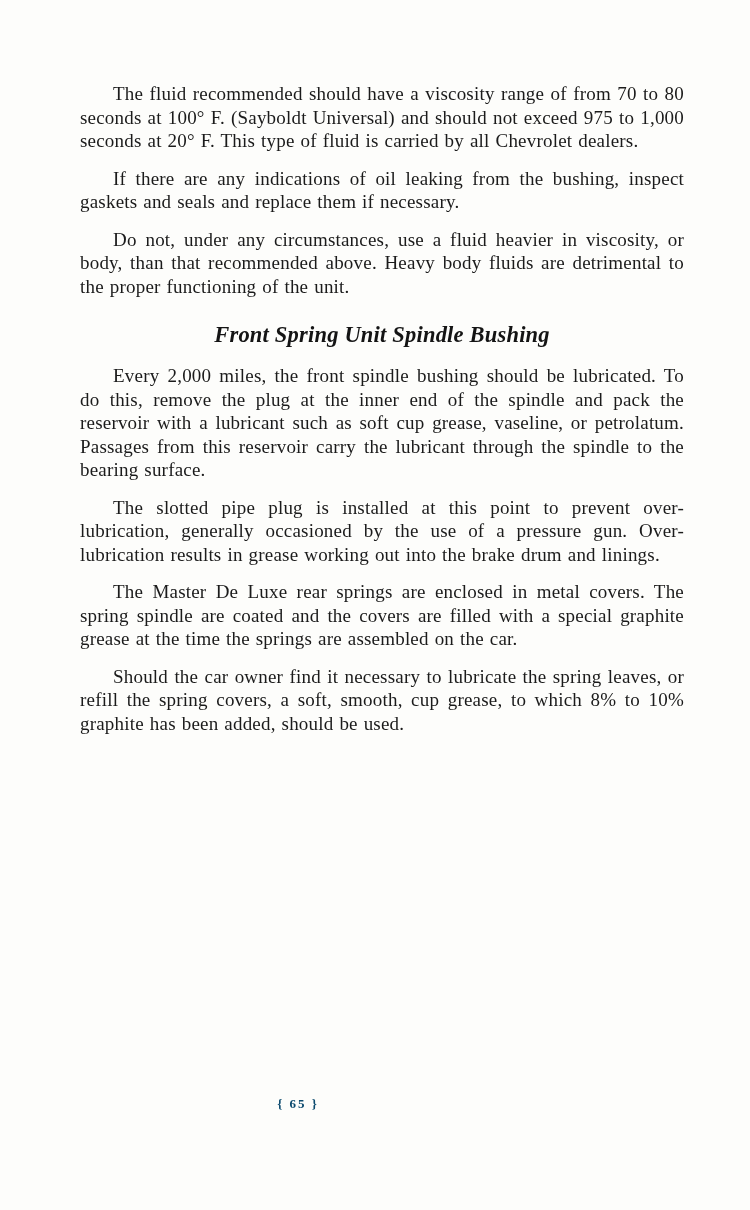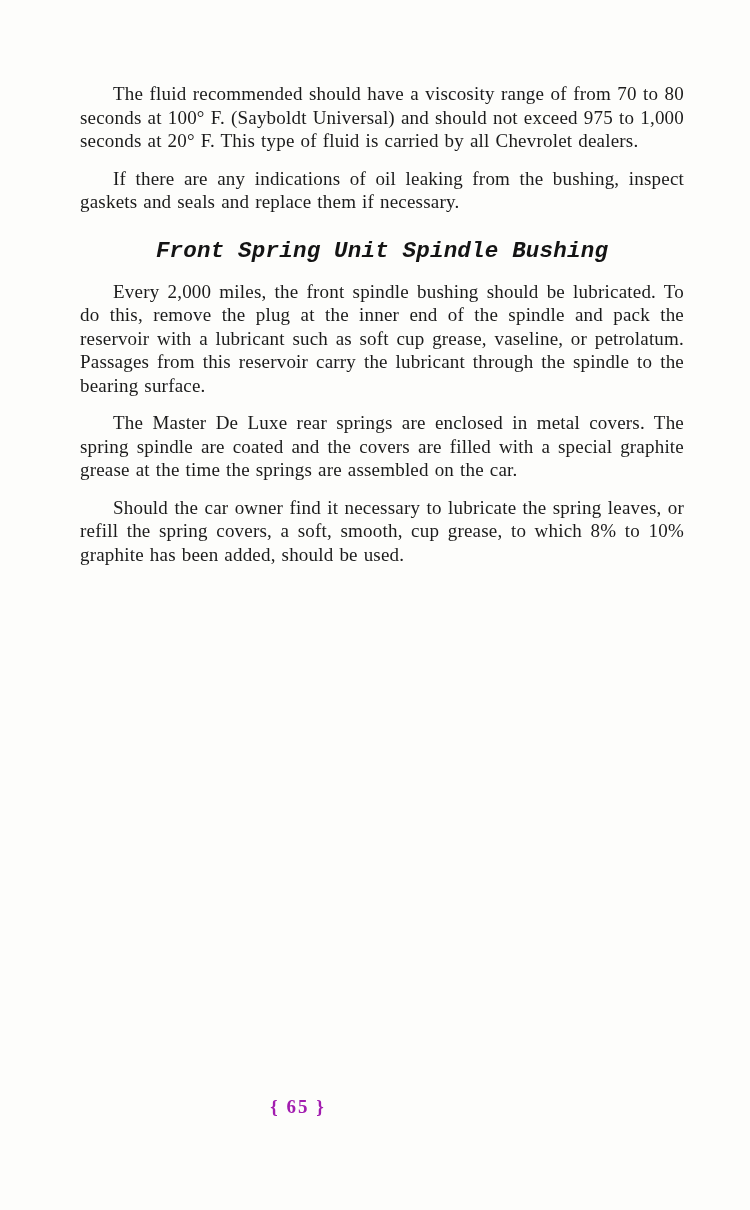--- a/index.html
+++ b/index.html
@@ -28,53 +28,55 @@
   .para {
     font-size: 19px;
     line-height: 23.5px;
     text-align: justify;
     text-indent: 33px;
     margin: 0 0 14px 0;
     letter-spacing: 0.2px;
     word-spacing: 1px;
   }
   .section-heading {
-    font-family: Liberation Mono, monospace;
+    font-family: Liberation Serif, serif;
     font-weight: bold;
     font-style: italic;
     font-size: 22.5px;
     text-align: center;
     margin: 24px 0 16px 0;
     letter-spacing: 0.2px;
     color: #141414;
   }
   .page-number {
     position: absolute;
     left: 0;
     width: 596px;
     top: 1096px;
     text-align: center;
-    font-size: 19px;
+    font-size: 13px;
     font-weight: bold;
     letter-spacing: 2px;
-    color: #a21caf;
+    color: #0c4a6e;
   }
 </style>
 </head>
 <body>
 
 <div class="page">
   <div class="text-block">
 
     <p class="para">The fluid recommended should have a viscosity range of from 70 to 80 seconds at 100° F. (Sayboldt Universal) and should not exceed 975 to 1,000 seconds at 20° F.  This type of fluid is carried by all Chevrolet dealers.</p>
     <p class="para">If there are any indications of oil leaking from the bushing, inspect gaskets and seals and replace them if necessary.</p>
+    <p class="para">Do not, under any circumstances, use a fluid heavier in viscosity, or body, than that recommended above.  Heavy body fluids are detrimental to the proper functioning of the unit.</p>
 
     <h2 class="section-heading">Front Spring Unit Spindle Bushing</h2>
 
     <p class="para">Every 2,000 miles, the front spindle bushing should be lubricated.  To do this, remove the plug at the inner end of the spindle and pack the reservoir with a lubricant such as soft cup grease, vaseline, or petrolatum.  Passages from this reservoir carry the lubricant through the spindle to the bearing surface.</p>
+    <p class="para">The slotted pipe plug is installed at this point to prevent over-lubrication, generally occasioned by the use of a pressure gun. Over-lubrication results in grease working out into the brake drum and linings.</p>
 
 
     <p class="para">The Master De Luxe rear springs are enclosed in metal covers. The spring spindle are coated and the covers are filled with a special graphite grease at the time the springs are assembled on the car.</p>
     <p class="para">Should the car owner find it necessary to lubricate the spring leaves, or refill the spring covers, a soft, smooth, cup grease, to which 8% to 10% graphite has been added, should be used.</p>
 
   </div>
 
   <div class="page-number">{ 65 }</div>
 </div>
 

